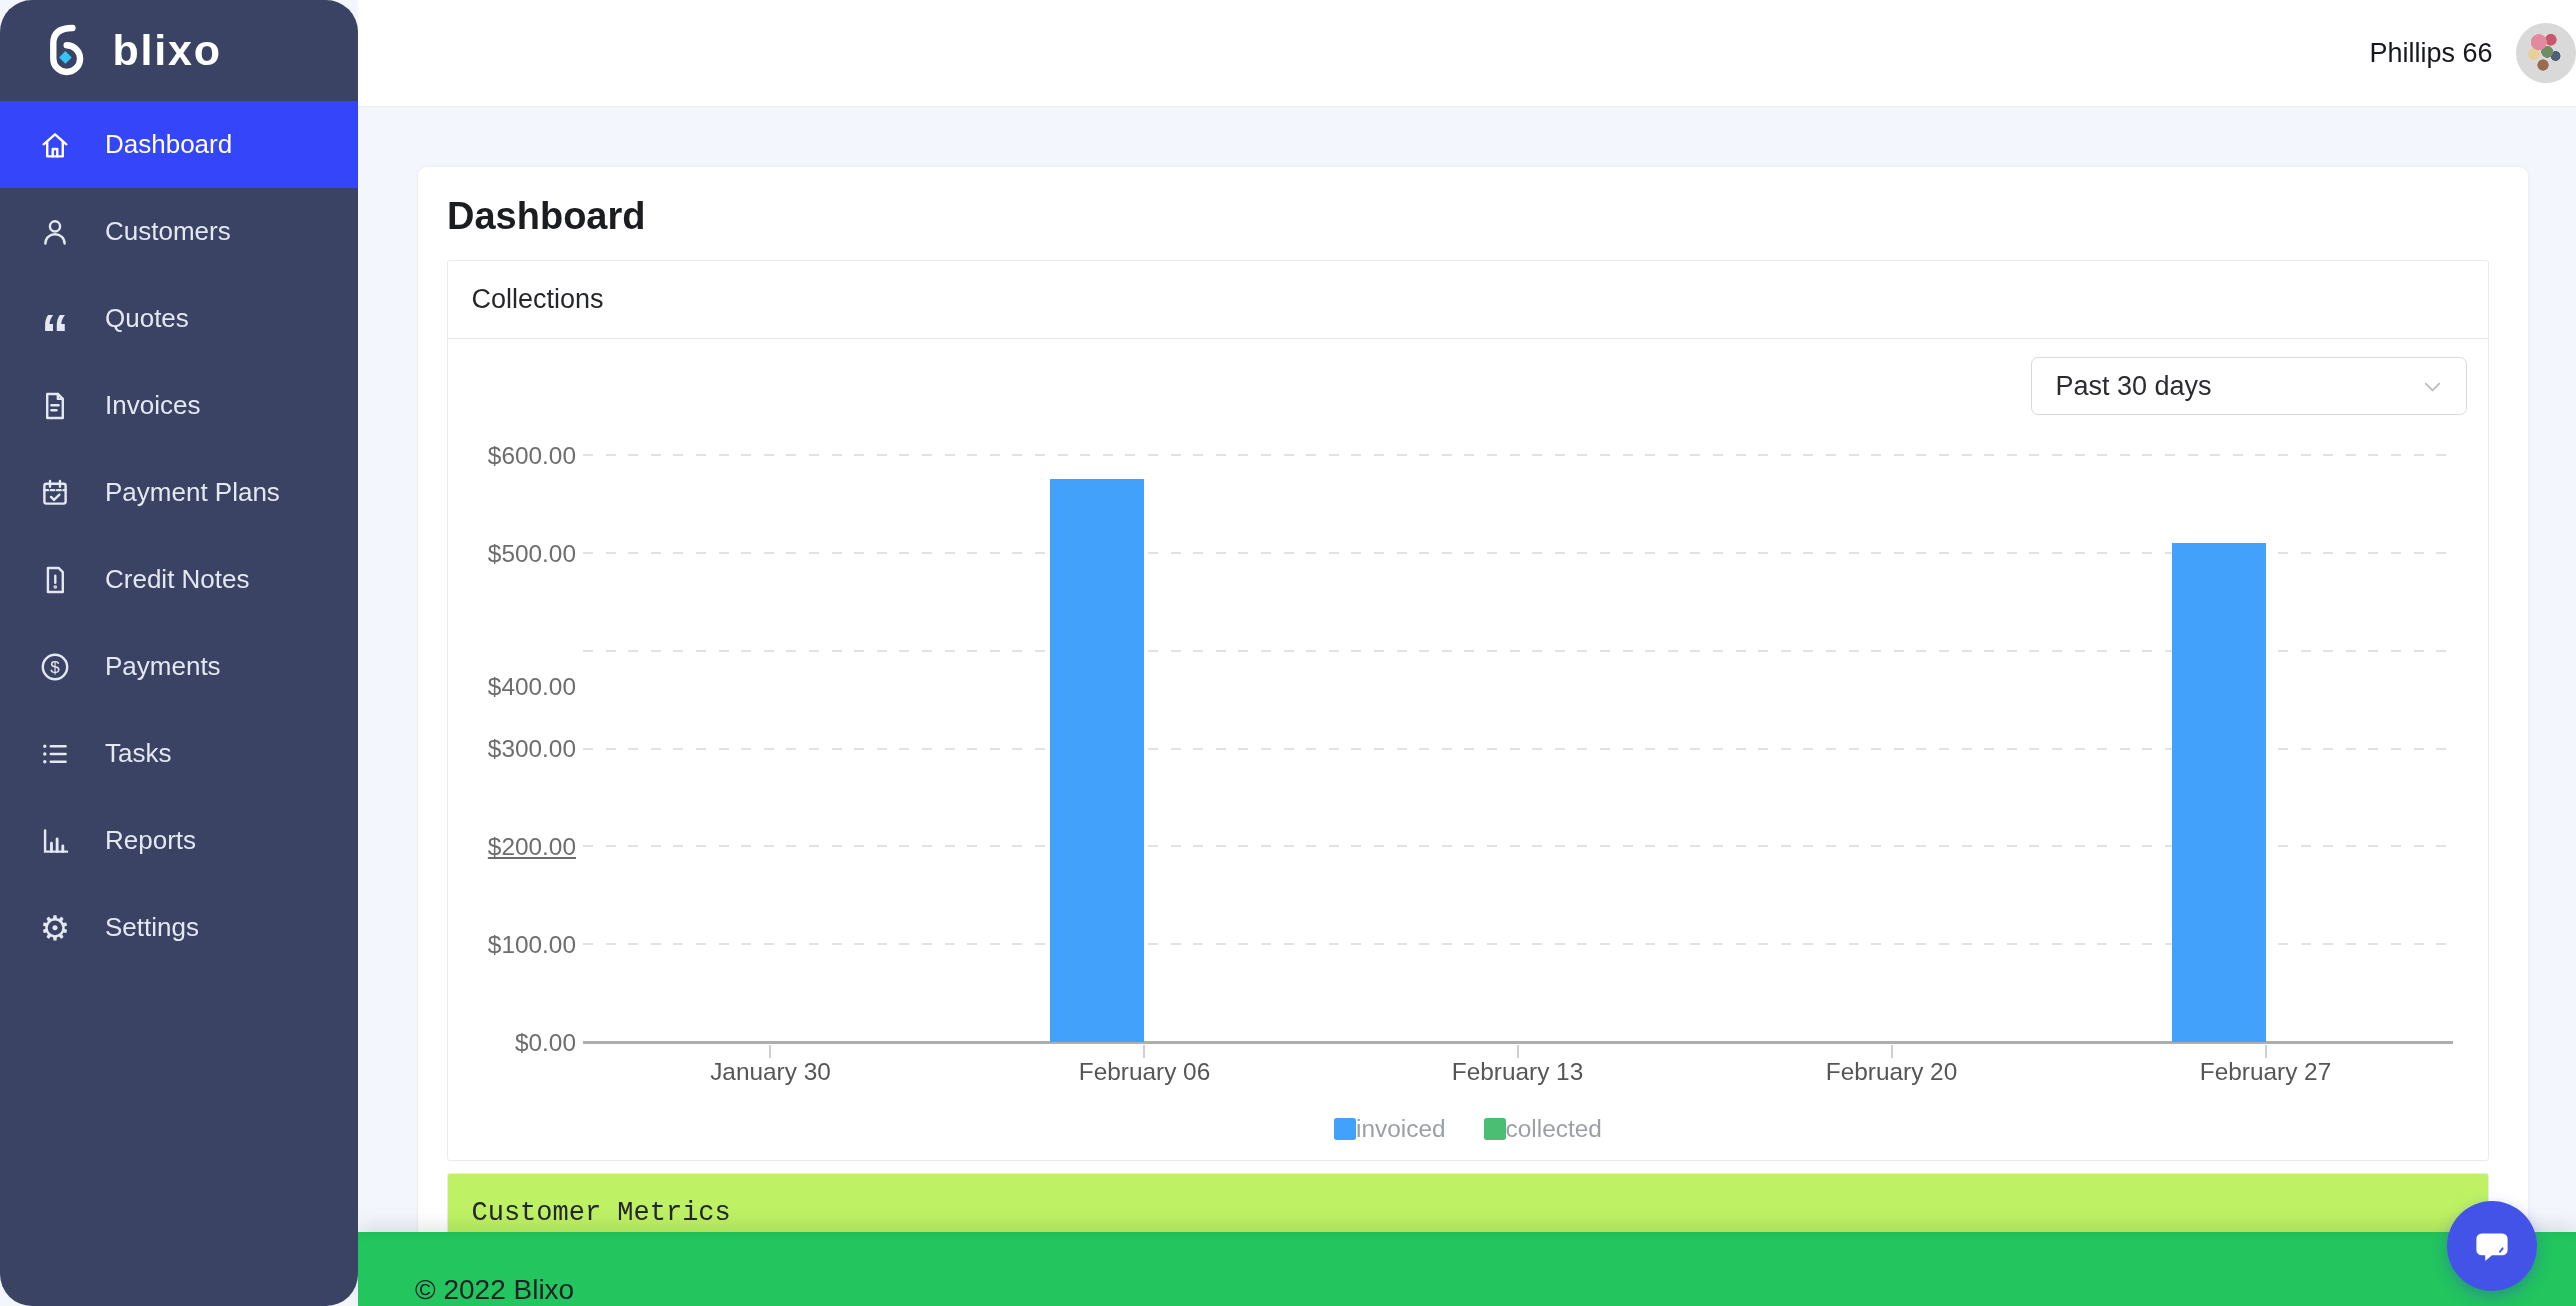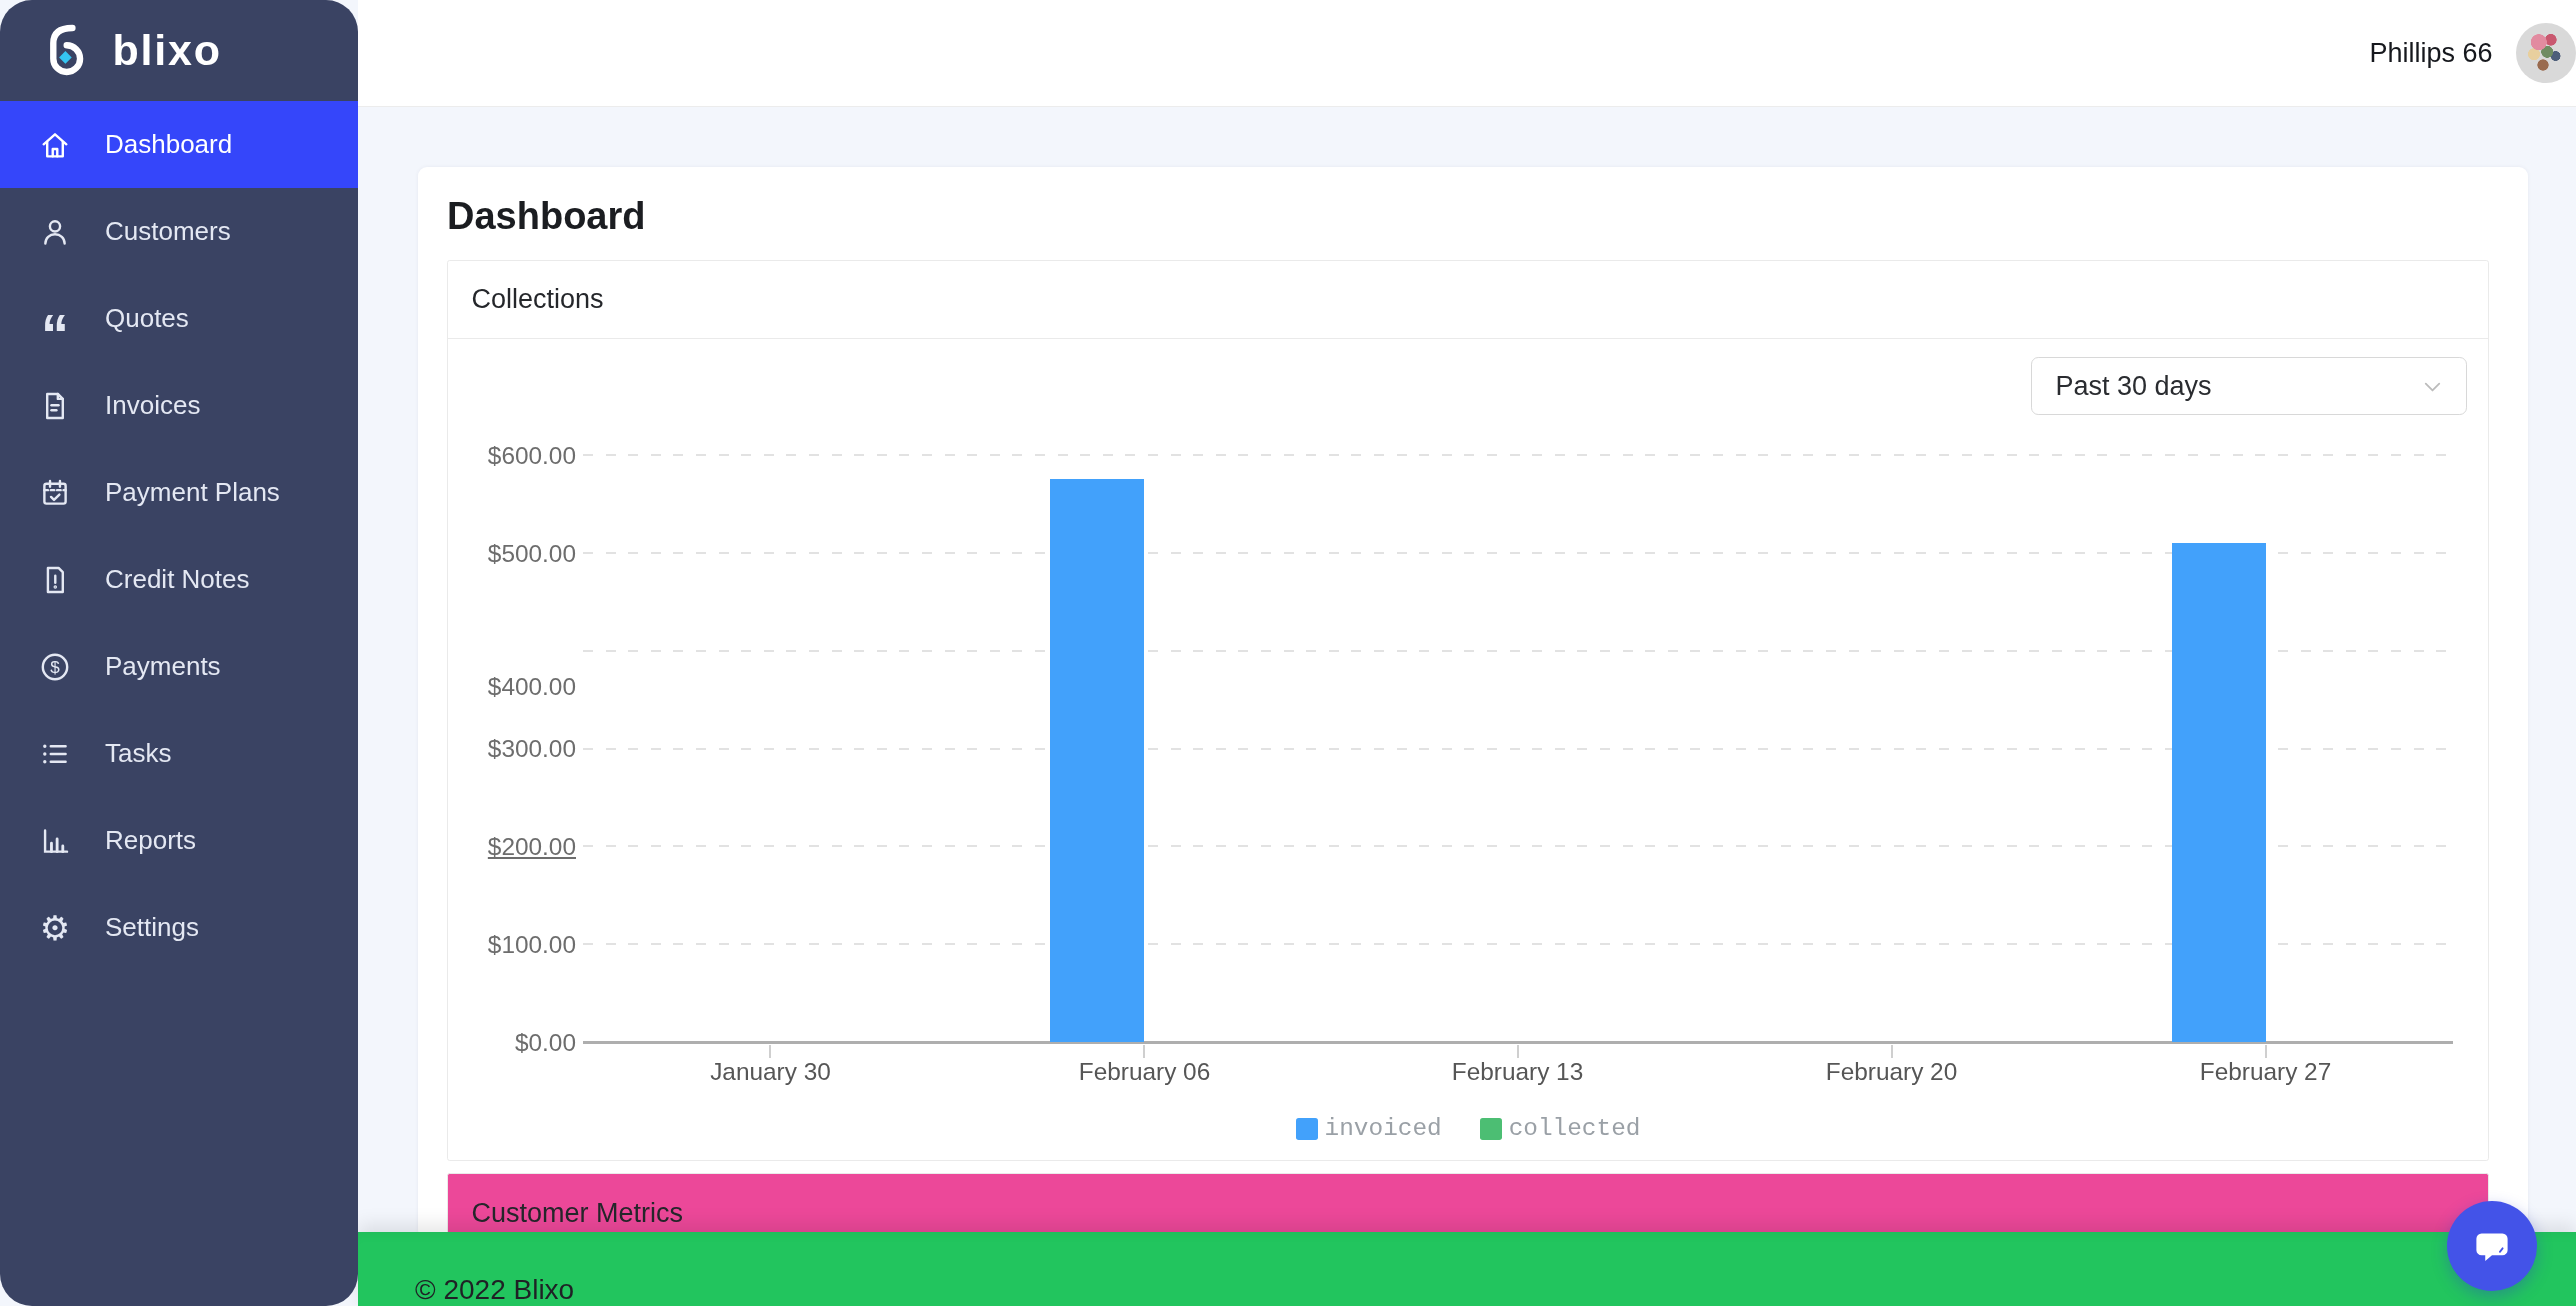--- a/index.html
+++ b/index.html
@@ -45,37 +45,37 @@
   .card-header { height:78px; border-bottom:0.9px solid #eaeaea; display:flex; align-items:center;
                  padding-left:23.5px; font-size:27px; color:#25272b; }
 
   .range-select { position:absolute; left:2031px; top:357px; width:436px; height:58px; background:#fff;
                   border:0.9px solid #d8d8d8; border-radius:7.2px; display:flex; align-items:center;
                   justify-content:space-between; padding:0 20px 0 23.5px; font-size:27px; color:#2a2c30;
                   cursor:pointer; z-index:2; }
   .chevron svg { width:27px; height:27px; display:block; }
 
   .metrics-card { position:absolute; left:447px; top:1173px; width:2042px; height:99px;
-                  background:#ec4899; border:0.9px solid #eaeaea; border-radius:2.7px 2.7px 0 0; }
+                  background:#bef264; border:0.9px solid #eaeaea; border-radius:2.7px 2.7px 0 0;font-family:Liberation Mono, monospace; }
   .metrics-card .card-header { border-bottom:none; }
 
   
   .chart-layer { position:absolute; left:0; top:0; width:2576px; height:1306px; z-index:1; pointer-events:none; }
   .gridline { position:absolute; left:583px; width:1870px; height:1.8px;
               background-image:repeating-linear-gradient(90deg,#e2e2e2 0 10px, rgba(0,0,0,0) 10px 22.6px); }
   .axis-line { position:absolute; left:583px; width:1870px; height:2.7px; background:#aeaeae; }
   .ytick { position:absolute; left:314px; width:262px; text-align:right; font-size:24.4px; color:#6d6d6d;
            height:33px; line-height:33px; }
   .xtick { position:absolute; width:289px; text-align:center; font-size:24.4px; color:#565656; top:1058px; }
   .tickmark { position:absolute; top:1045px; width:1.8px; height:12.7px; background:#cfcfcf; }
   .bar { position:absolute; pointer-events:auto; cursor:pointer; }
   .legend { position:absolute; left:447px; top:1115px; width:2042px; display:flex; justify-content:center;
             align-items:center; gap:38px; }
-  .legend-item { display:flex; align-items:center; gap:7px; font-size:24.4px; color:#9aa0a6;
-                 pointer-events:auto; cursor:pointer;font-family:Liberation Mono, monospace; }
+  .legend-item { display:flex; align-items:center; gap:0; font-size:24.4px; color:#9aa0a6;
+                 pointer-events:auto; cursor:pointer; }
   .swatch { width:22px; height:22px; border-radius:2.7px; }
 
   
   .footer { position:absolute; left:358px; top:1232px; width:2218px; height:74px; background:#22c55e;
             z-index:6; box-shadow:0 -7.2px 18px rgba(0,0,0,0.10), inset 0 9px 12.7px -9px rgba(0,0,0,0.07);
             display:flex; align-items:flex-end; padding-left:57px; font-size:28px; color:#1f2125; }
   .chat-btn { position:absolute; left:2447px; top:1201px; width:90px; height:90px; border-radius:50%;
               background:#4353e8; z-index:8; box-shadow:0 5.4px 14.5px rgba(46,62,200,0.35);
               display:flex; align-items:center; justify-content:center; cursor:pointer; }
   .chat-btn svg { width:52px; height:52px; }

